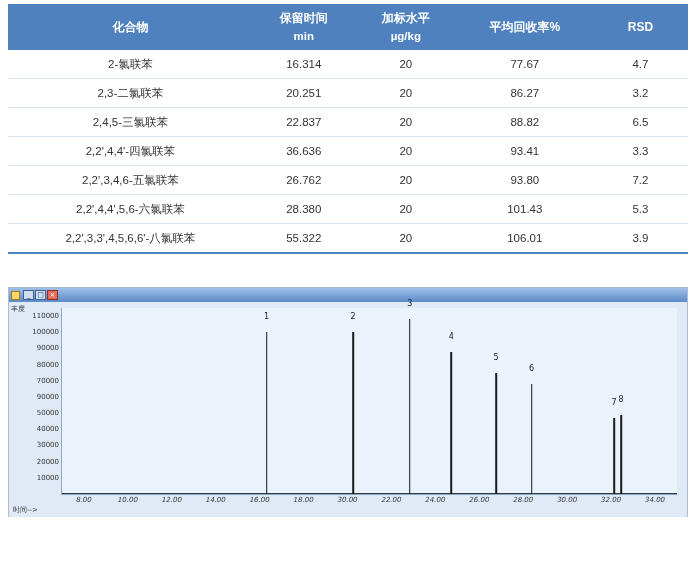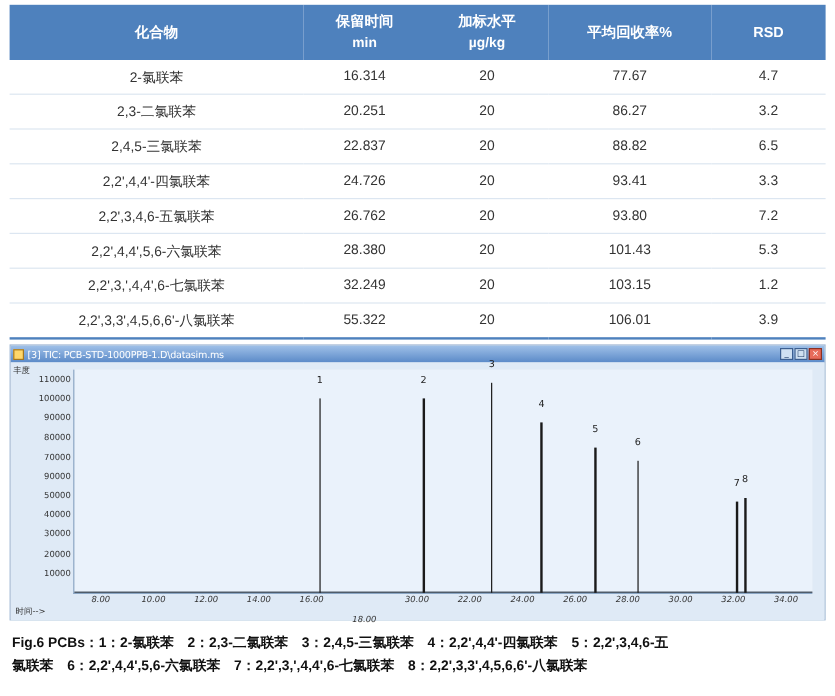--- a/index.html
+++ b/index.html
@@ -231,61 +231,53 @@
         </tr>
         <tr>
           <td>2,4,5-三氯联苯</td>
           <td>22.837</td>
           <td>20</td>
           <td>88.82</td>
           <td>6.5</td>
         </tr>
         <tr>
           <td>2,2',4,4'-四氯联苯</td>
-          <td>24.726</td>
+          <td>36.636</td>
           <td>20</td>
           <td>93.41</td>
           <td>3.3</td>
         </tr>
         <tr>
           <td>2,2',3,4,6-五氯联苯</td>
           <td>26.762</td>
           <td>20</td>
           <td>93.80</td>
           <td>7.2</td>
         </tr>
         <tr>
           <td>2,2',4,4',5,6-六氯联苯</td>
           <td>28.380</td>
           <td>20</td>
           <td>101.43</td>
           <td>5.3</td>
-        </tr>
-        <tr>
-          <td>2,2',3,',4,4',6-七氯联苯</td>
-          <td>32.249</td>
-          <td>20</td>
-          <td>103.15</td>
-          <td>1.2</td>
         </tr>
         <tr>
           <td>2,2',3,3',4,5,6,6'-八氯联苯</td>
           <td>55.322</td>
           <td>20</td>
           <td>106.01</td>
           <td>3.9</td>
         </tr>
       </tbody>
     </table>
   </div>
 
   <div class="chrom-window">
     <div class="titlebar">
       <span class="tb-icon"></span>
-      <span class="tb-text">[3] TIC: PCB-STD-1000PPB-1.D\datasim.ms</span>
       <span class="tb-btns">
         <span class="tb-btn">_</span>
         <span class="tb-btn">□</span>
         <span class="tb-btn close">×</span>
       </span>
     </div>
 
     <div class="chrom-body">
       <div class="y-label">丰度</div>
       <div class="x-label">时间--&gt;</div>
@@ -300,21 +292,21 @@
           <div class="ytick" style="top: 56.5217%;">50000</div>
           <div class="ytick" style="top: 65.2174%;">40000</div>
           <div class="ytick" style="top: 73.913%;">30000</div>
           <div class="ytick" style="top: 82.6087%;">20000</div>
           <div class="ytick" style="top: 91.3043%;">10000</div>
           <div class="xtick" style="left: 3.57143%;">8.00</div>
           <div class="xtick" style="left: 10.7143%;">10.00</div>
           <div class="xtick" style="left: 17.8571%;">12.00</div>
           <div class="xtick" style="left: 25%;">14.00</div>
           <div class="xtick" style="left: 32.1429%;">16.00</div>
-          <div class="xtick" style="left: 39.2857%; margin-top: 16px;">18.00</div>
+          <div class="xtick" style="left: 39.2857%;">18.00</div>
           <div class="xtick" style="left: 46.4286%;">30.00</div>
           <div class="xtick" style="left: 53.5714%;">22.00</div>
           <div class="xtick" style="left: 60.7143%;">24.00</div>
           <div class="xtick" style="left: 67.8571%;">26.00</div>
           <div class="xtick" style="left: 75%;">28.00</div>
           <div class="xtick" style="left: 82.1429%;">30.00</div>
           <div class="xtick" style="left: 89.2857%;">32.00</div>
           <div class="xtick" style="left: 96.4286%;">34.00</div>
           <div class="peak" style="left: 33.2643%; height: 86.9565%;"></div>
           <div class="peak-label" style="left: 33.2643%; bottom: 87.9565%;">1</div>
@@ -329,18 +321,14 @@
           <div class="peak" style="left: 76.3571%; height: 59.1304%;"></div>
           <div class="peak-label" style="left: 76.3571%; bottom: 60.1304%;">6</div>
           <div class="peak" style="left: 89.7643%; height: 40.8696%;"></div>
           <div class="peak-label" style="left: 89.7643%; bottom: 41.8696%;">7</div>
           <div class="peak" style="left: 90.8893%; height: 42.6087%;"></div>
           <div class="peak-label" style="left: 90.8893%; bottom: 43.6087%;">8</div>
         </div>
     </div>
   </div>
 
-  <div class="caption">
-    <div>Fig.6 PCBs：1：2-氯联苯　2：2,3-二氯联苯　3：2,4,5-三氯联苯　4：2,2',4,4'-四氯联苯　5：2,2',3,4,6-五</div>
-    <div>氯联苯　6：2,2',4,4',5,6-六氯联苯　7：2,2',3,',4,4',6-七氯联苯　8：2,2',3,3',4,5,6,6'-八氯联苯</div>
-  </div>
 
 </div>
 
 </body></html>

